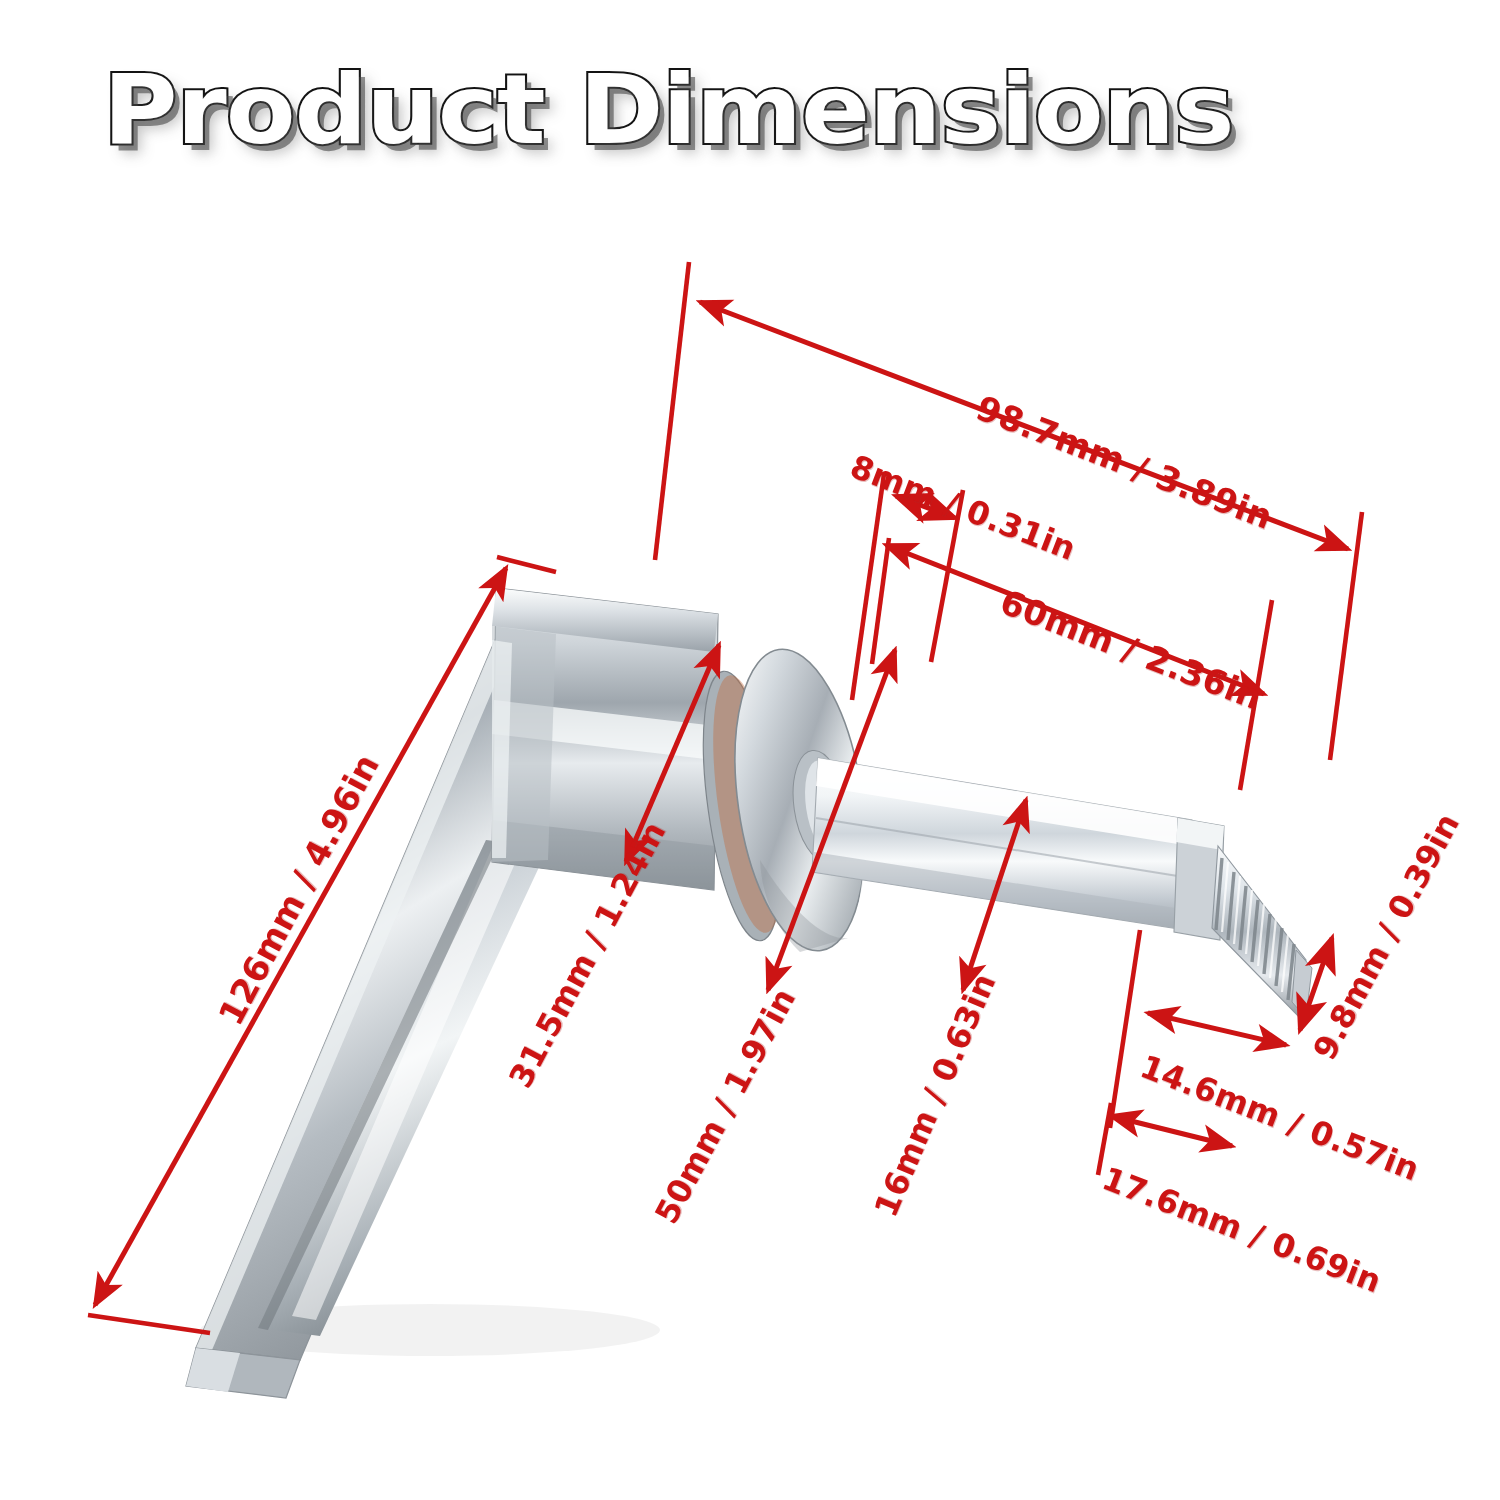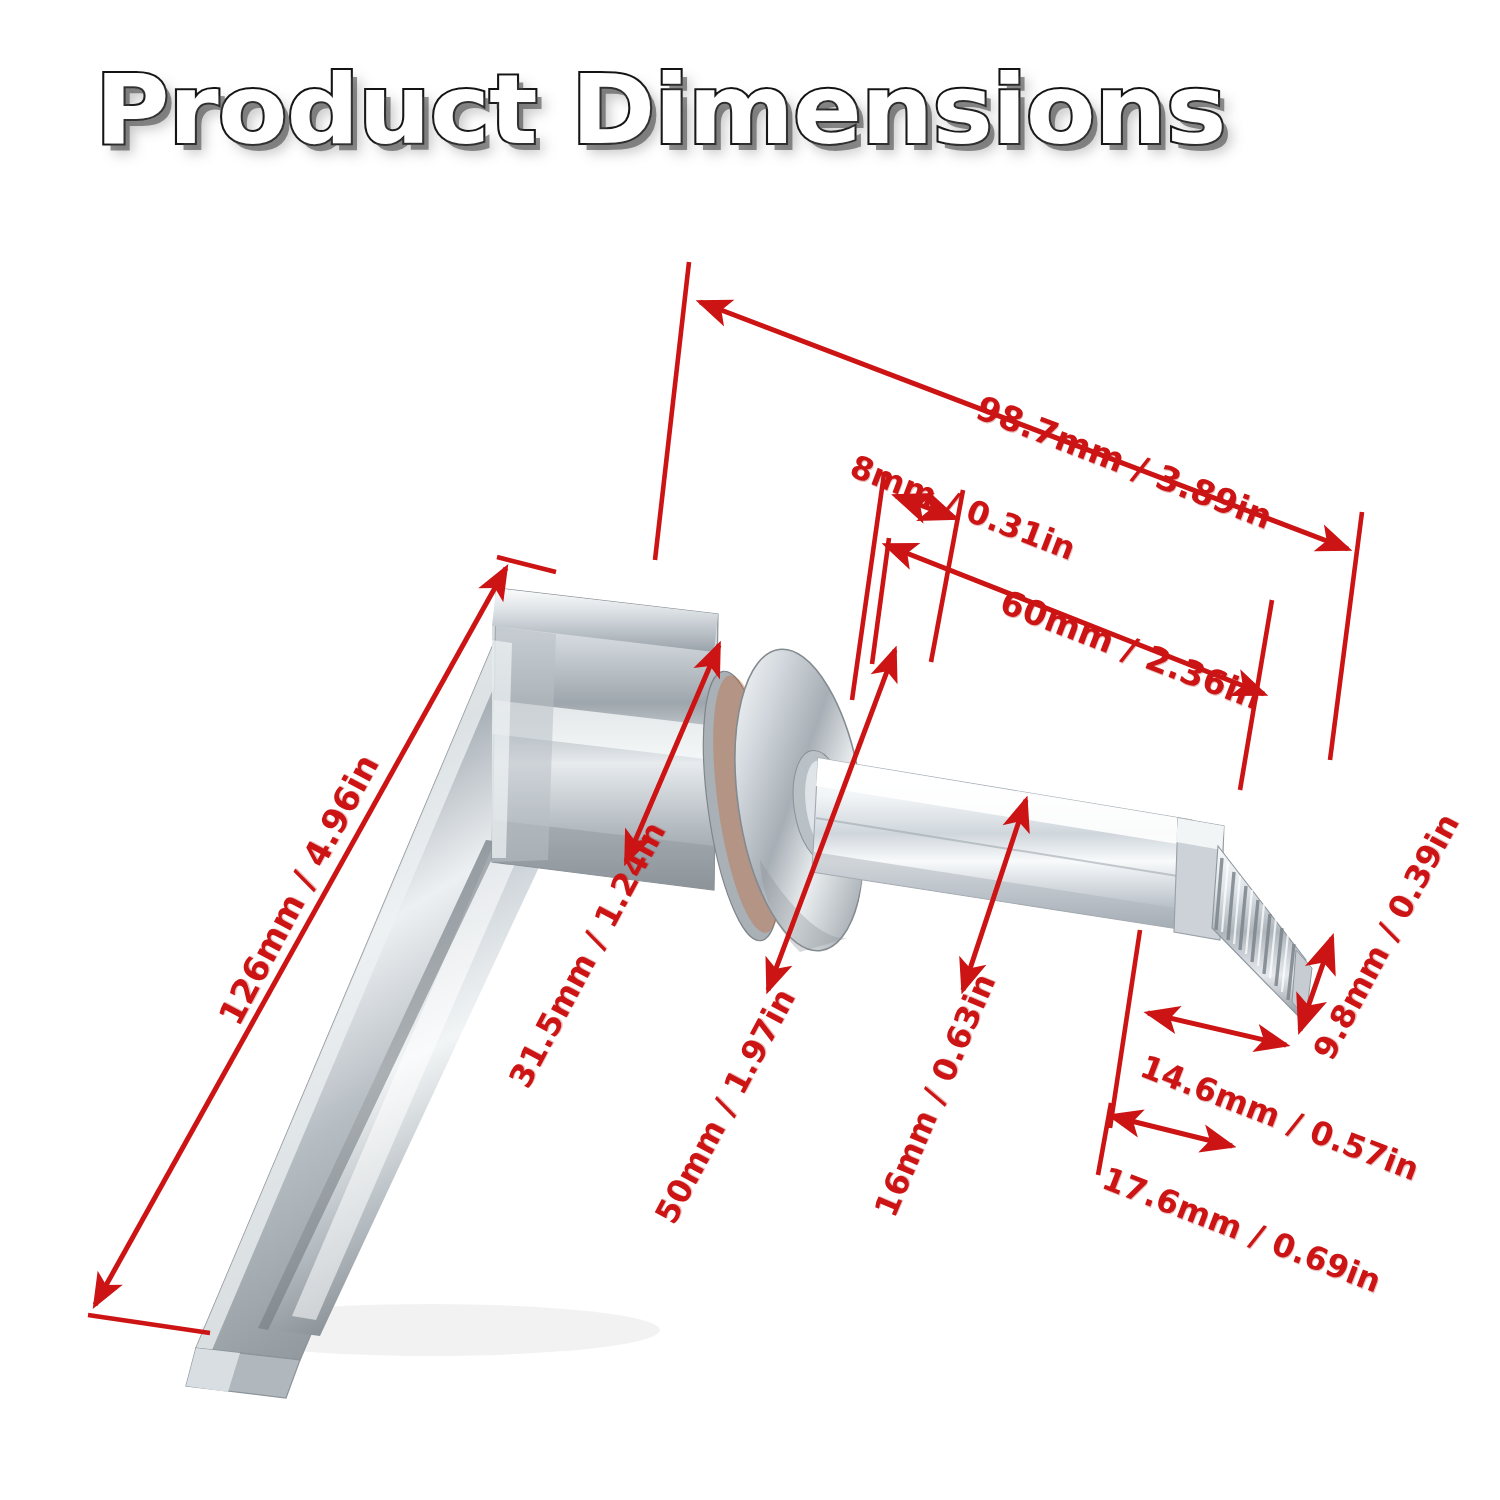--- a/index.html
+++ b/index.html
@@ -5,21 +5,21 @@
   html,body{margin:0;padding:0;background:#ffffff;}
   body{
     width:1500px;height:1500px;
     font-family:"Liberation Sans","DejaVu Sans",sans-serif;
     overflow:hidden;position:relative;
   }
   #stage{position:relative;width:1500px;height:1500px;background:#ffffff;}
 
   
   #title-wrap{
-    position:absolute;left:0;top:62px;width:1320px;text-align:center;
+    position:absolute;left:8px;top:62px;width:1320px;text-align:center;
     pointer-events:none;
   }
   #title-text{
     display:inline-block;
     font-family:"DejaVu Sans","Liberation Sans",sans-serif;
     font-weight:700;
     font-size:96px;
     line-height:1.0;
     letter-spacing:-1px;
     transform:scaleX(1.06);

